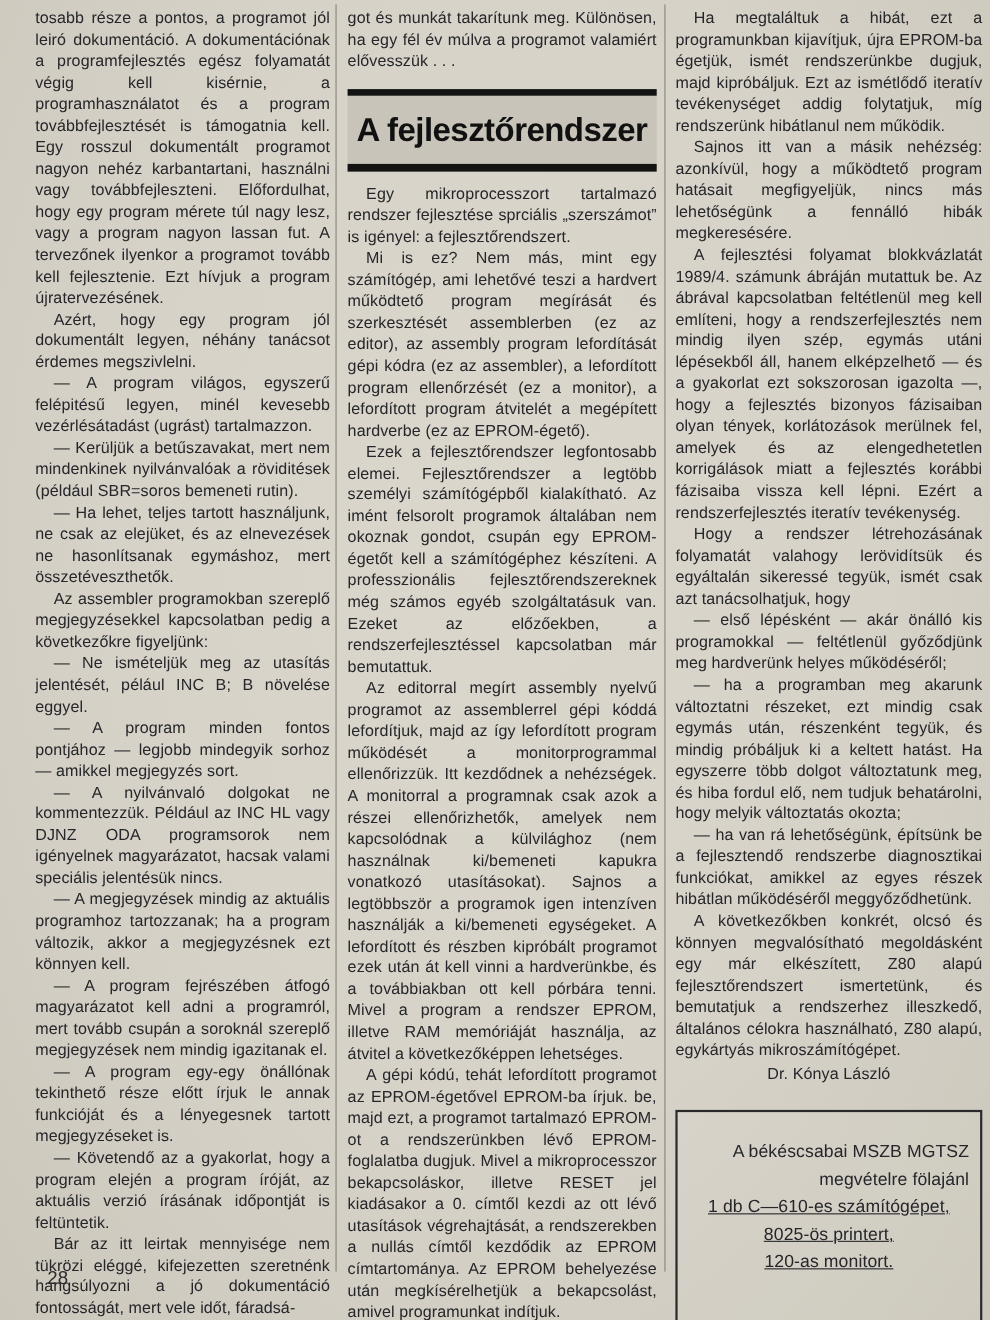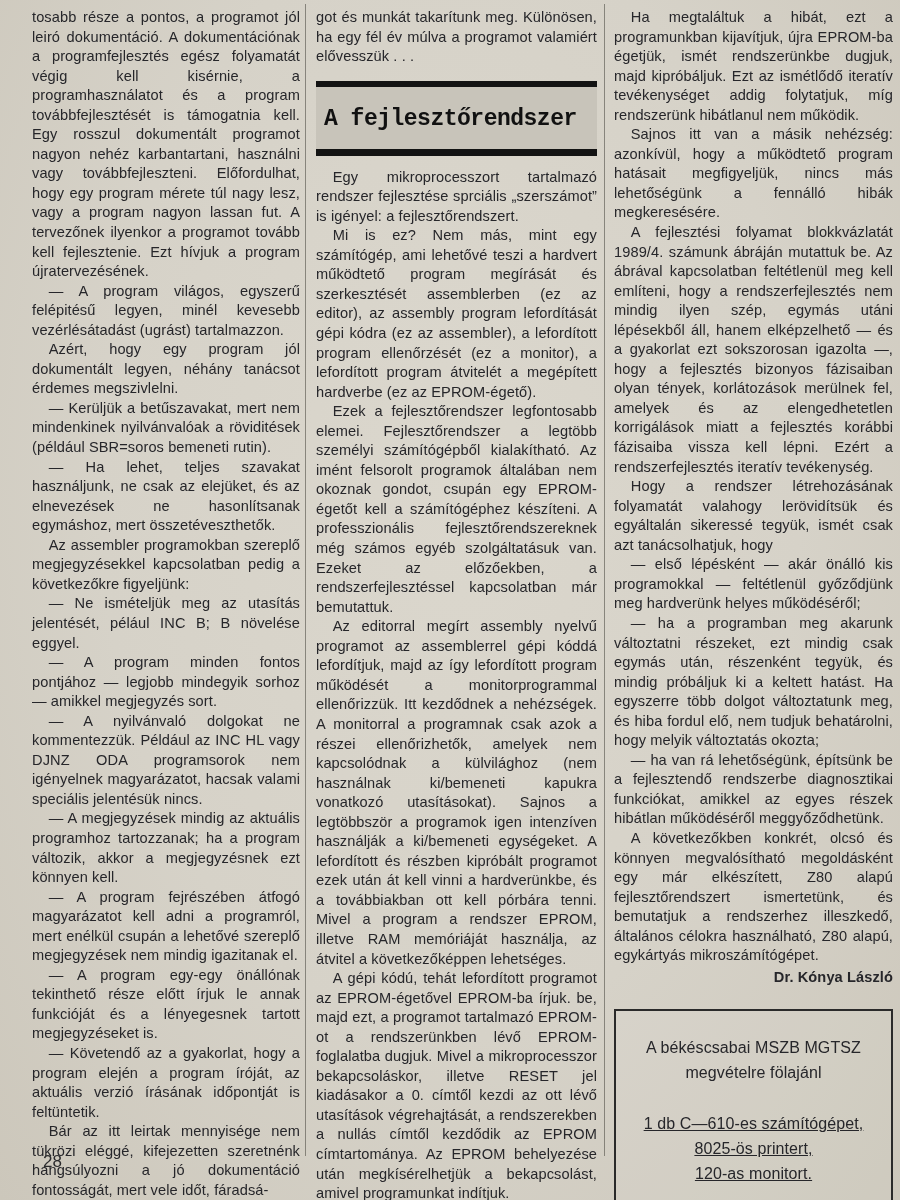--- a/index.html
+++ b/index.html
@@ -30,70 +30,69 @@
   p.noindent{text-indent:0;}
   .headline-box{
     margin:14px 0 12px 0;
     background:#c8c4ba;
     border-top:6px solid #131313;
     border-bottom:7px solid #131313;
     padding:16px 6px 14px 8px;
   }
   .headline-box h1{
     margin:0;
-    font-size:23px;line-height:32px;
+    font-size:30px;line-height:32px;
     font-weight:700;
     letter-spacing:-.5px;
     color:#111;
     text-align:left;
     text-indent:0;
     white-space:nowrap;
-    font-family:Liberation Mono, monospace;
   }
   .byline{
     margin:2px 0 0 0;
-    text-align:right;
-    font-weight:700;
+    text-align:center;
+    font-weight:400;
     text-indent:0;
   }
   .ad-box{
     margin-top:22px;
     border:2px solid #2a2a2a;
     padding:24px 10px 26px 10px;
     text-align:center;
     font-size:16px;line-height:25px;
     background:rgba(255,255,255,.06);
   }
-  .ad-head{margin-bottom:26px;}
+  .ad-head{text-align:right;}
   .ad-items{margin-bottom:30px;text-decoration:underline;}
   .page-number{
     position:absolute;left:43px;top:1152px;
     font-size:17px;color:#2c2c2e;
   }
 </style>
 </head>
 <body>
 
 <div class="page">
 
   <div class="vrule vr1"></div>
   <div class="vrule vr2"></div>
 
   <div class="col col1">
     <p class="para noindent">tosabb része a pontos, a programot jól leiró dokumentáció. A dokumentációnak a programfejlesztés egész folyamatát végig kell kisérnie, a programhasználatot és a program továbbfejlesztését is támogatnia kell. Egy rosszul dokumentált programot nagyon nehéz karbantartani, használni vagy továbbfejleszteni. Előfordulhat, hogy egy program mérete túl nagy lesz, vagy a program nagyon lassan fut. A tervezőnek ilyenkor a programot tovább kell fejlesztenie. Ezt hívjuk a program újratervezésének.</p>
+    <p class="para">Azért, hogy egy program jól dokumentált legyen, néhány tanácsot érdemes megszivlelni.</p>
     <p class="para">— A program világos, egyszerű felépitésű legyen, minél kevesebb vezérlésátadást (ugrást) tartalmazzon.</p>
-    <p class="para">Azért, hogy egy program jól dokumentált legyen, néhány tanácsot érdemes megszivlelni.</p>
     <p class="para">— Kerüljük a betűszavakat, mert nem mindenkinek nyilvánvalóak a röviditések (például SBR=soros bemeneti rutin).</p>
-    <p class="para">— Ha lehet, teljes szavakat használjunk, ne csak az elejüket, és az elnevezések ne hasonlítsanak egymáshoz, mert összetéveszthetők.</p>
+    <p class="para">— Ha lehet, teljes tartott használjunk, ne csak az elejüket, és az elnevezések ne hasonlítsanak egymáshoz, mert összetéveszthetők.</p>
     <p class="para">Az assembler programokban szereplő megjegyzésekkel kapcsolatban pedig a következőkre figyeljünk:</p>
     <p class="para">— Ne ismételjük meg az utasítás jelentését, pélául INC B; B növelése eggyel.</p>
     <p class="para">— A program minden fontos pontjához — legjobb mindegyik sorhoz — amikkel megjegyzés sort.</p>
     <p class="para">— A nyilvánvaló dolgokat ne kommentezzük. Például az INC HL vagy DJNZ ODA programsorok nem igényelnek magyarázatot, hacsak valami speciális jelentésük nincs.</p>
     <p class="para">— A megjegyzések mindig az aktuális programhoz tartozzanak; ha a program változik, akkor a megjegyzésnek ezt könnyen kell.</p>
-    <p class="para">— A program fejrészében átfogó magyarázatot kell adni a programról, mert enélkül csupán a lehetővé szereplő megjegyzések nem mindig igazitanak el.</p>
+    <p class="para">— A program fejrészében átfogó magyarázatot kell adni a programról, mert tovább csupán a soroknál szereplő megjegyzések nem mindig igazitanak el.</p>
     <p class="para">— A program egy-egy önállónak tekinthető része előtt írjuk le annak funkcióját és a lényegesnek tartott megjegyzéseket is.</p>
     <p class="para">— Követendő az a gyakorlat, hogy a program elején a program íróját, az aktuális verzió írásának időpontját is feltüntetik.</p>
     <p class="para">Bár az itt leirtak mennyisége nem tükrözi eléggé, kifejezetten szeretnénk hangsúlyozni a jó dokumentáció fontosságát, mert vele időt, fáradsá-</p>
   </div>
 
   <div class="col col2">
     <p class="para noindent">got és munkát takarítunk meg. Különösen, ha egy fél év múlva a programot valamiért elővesszük . . .</p>
 
     <div class="headline-box">
       <h1>A fejlesztőrendszer</h1>

